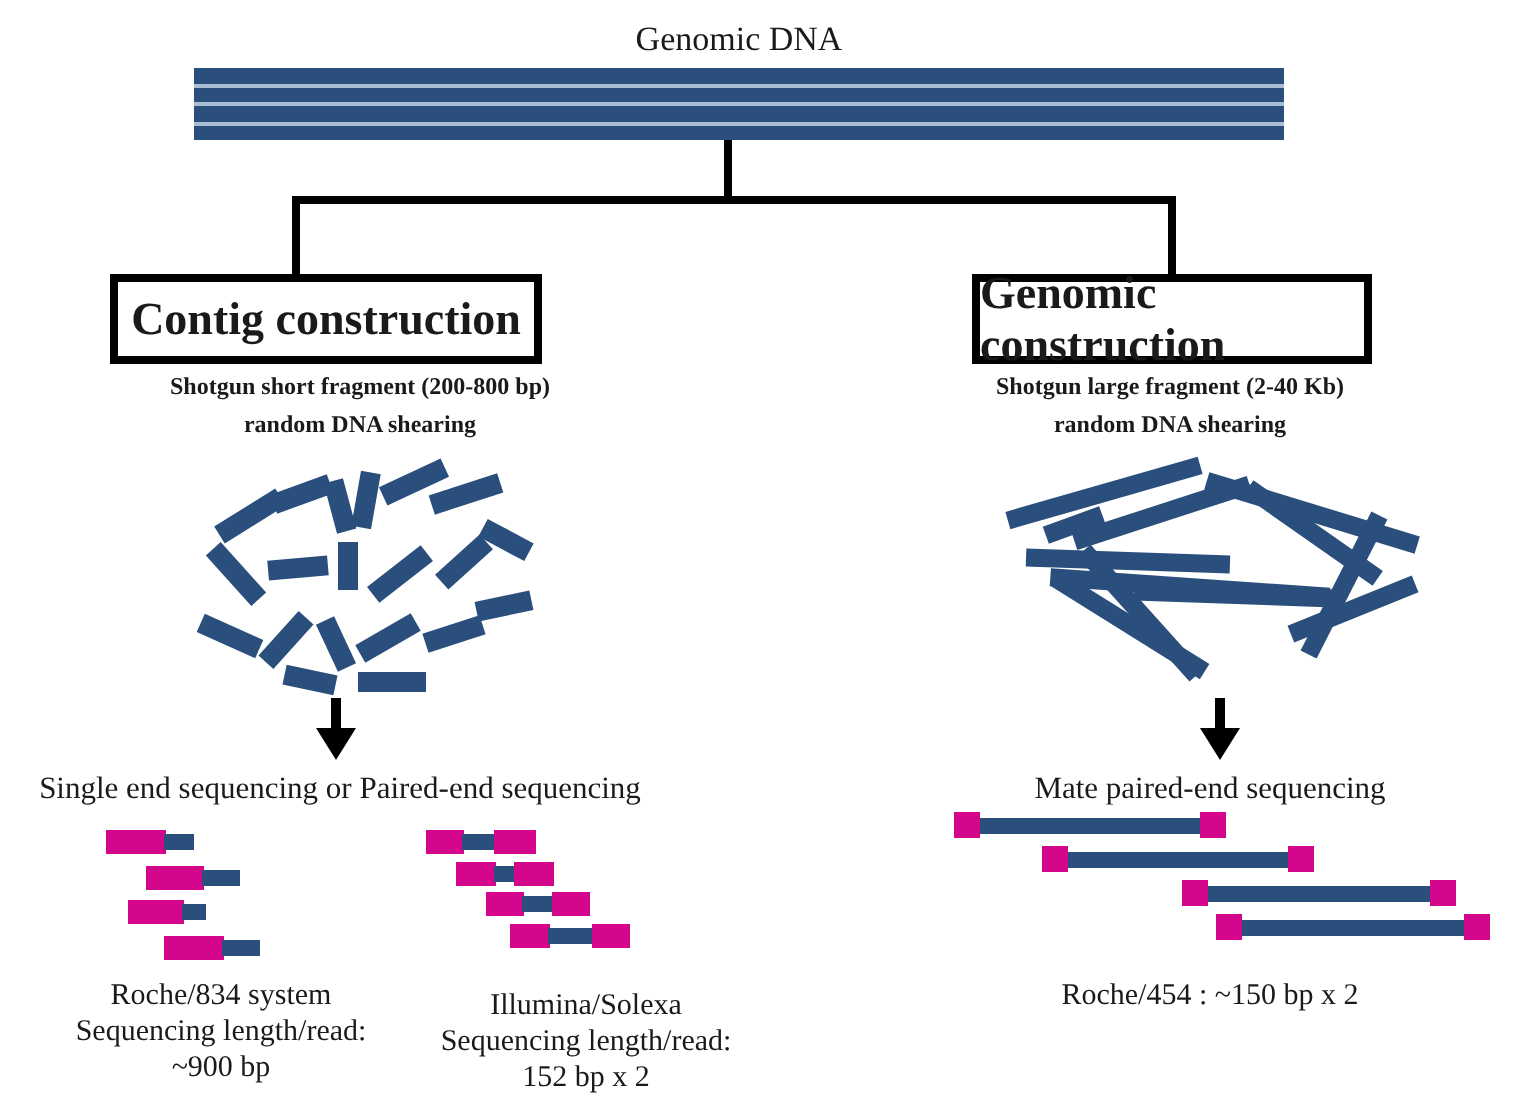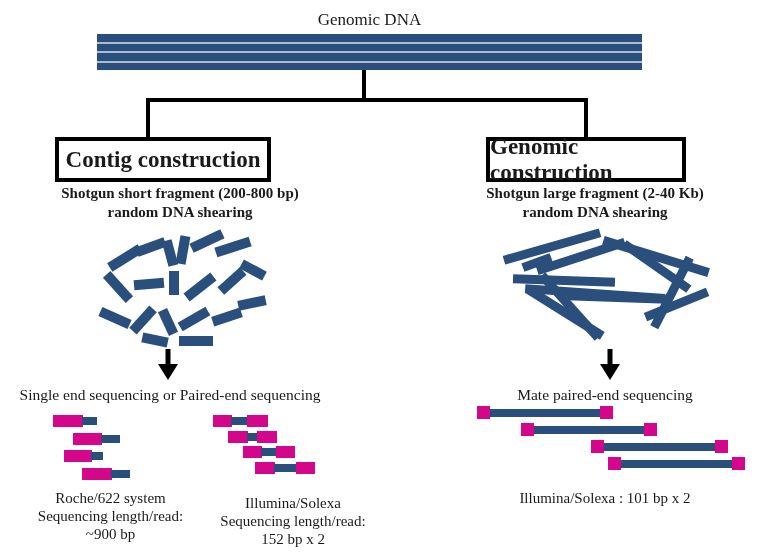--- a/index.html
+++ b/index.html
@@ -4,21 +4,21 @@
 <style>
   html,body{margin:0;padding:0;background:#ffffff;}
   #canvas{
     position:relative;width:763px;height:557px;background:#ffffff;
     font-family:"Liberation Serif", serif;color:#1a1a1a;overflow:hidden;
   }
   .abs{position:absolute;}
   .ctr{text-align:center;}
   .title{font-size:17px;}
   .boxlabel{font-weight:bold;font-size:23px;}
-  .subtitle{font-weight:bold;font-size:15px;line-height:19px;}
+  .subtitle{font-weight:bold;font-size:12px;line-height:19px;}
   .caption{font-size:15.5px;}
   .smalltext{font-size:15px;line-height:18px;}
   .line{background:#000000;}
   .dnabar{height:7.5px;background:#2a4f7d;}
   .dnastack{display:flex;flex-direction:column;justify-content:space-between;}
   .labelbox{
     border:4px solid #000000;background:#ffffff;
     display:flex;align-items:center;justify-content:center;
   }
   .rod{position:absolute;}
@@ -48,21 +48,21 @@
     <span class="boxlabel">Contig construction</span>
   </div>
   <div class="abs labelbox" style="left:486px;top:137px;width:192px;height:37px;">
     <span class="boxlabel">Genomic construction</span>
   </div>
 
   <div class="abs ctr subtitle" style="left:20px;top:184px;width:320px;">
     <div>Shotgun short fragment (200-800 bp)</div>
     <div>random DNA shearing</div>
   </div>
-  <div class="abs ctr subtitle" style="left:445px;top:184px;width:300px;">
+  <div class="abs ctr subtitle" style="left:435px;top:184px;width:300px;">
     <div>Shotgun large fragment (2-40 Kb)</div>
     <div>random DNA shearing</div>
   </div>
 
   <div class="abs" style="left:0;top:0;width:763px;height:557px;">
       <div class="rod" style="width: 36px; height: 10px; background: rgb(42, 79, 125); left: 107px; top: 253px; transform: rotate(-32deg);"></div>
       <div class="rod" style="width: 30px; height: 10px; background: rgb(42, 79, 125); left: 136px; top: 242px; transform: rotate(-20deg);"></div>
       <div class="rod" style="width: 26px; height: 10px; background: rgb(42, 79, 125); left: 157px; top: 248px; transform: rotate(75deg);"></div>
       <div class="rod" style="width: 28px; height: 10px; background: rgb(42, 79, 125); left: 169px; top: 245px; transform: rotate(100deg);"></div>
       <div class="rod" style="width: 34px; height: 10px; background: rgb(42, 79, 125); left: 190px; top: 236px; transform: rotate(-25deg);"></div>
@@ -142,26 +142,26 @@
       <div class="seg" style="left: 644px; top: 423px; width: 13px; height: 13px; background: rgb(212, 7, 140);"></div>
       <div class="seg" style="left: 597px; top: 443px; width: 125px; height: 8px; background: rgb(42, 79, 125);"></div>
       <div class="seg" style="left: 591px; top: 440px; width: 13px; height: 13px; background: rgb(212, 7, 140);"></div>
       <div class="seg" style="left: 715px; top: 440px; width: 13px; height: 13px; background: rgb(212, 7, 140);"></div>
       <div class="seg" style="left: 614px; top: 460px; width: 125px; height: 8px; background: rgb(42, 79, 125);"></div>
       <div class="seg" style="left: 608px; top: 457px; width: 13px; height: 13px; background: rgb(212, 7, 140);"></div>
       <div class="seg" style="left: 732px; top: 457px; width: 13px; height: 13px; background: rgb(212, 7, 140);"></div>
     </div>
 
   <div class="abs ctr smalltext" style="left:23px;top:489px;width:175px;">
-    <div>Roche/622 system</div>
+    <div>Roche/834 system</div>
     <div>Sequencing length/read:</div>
     <div>~900 bp</div>
   </div>
   <div class="abs ctr smalltext" style="left:203px;top:494px;width:180px;">
     <div>Illumina/Solexa</div>
     <div>Sequencing length/read:</div>
     <div>152 bp x 2</div>
   </div>
   <div class="abs ctr smalltext" style="left:460px;top:489px;width:290px;">
-    <div>Illumina/Solexa : 101 bp x 2</div>
+    <div>Roche/454 : ~150 bp x 2</div>
   </div>
 
 </div>
 
 </body></html>

